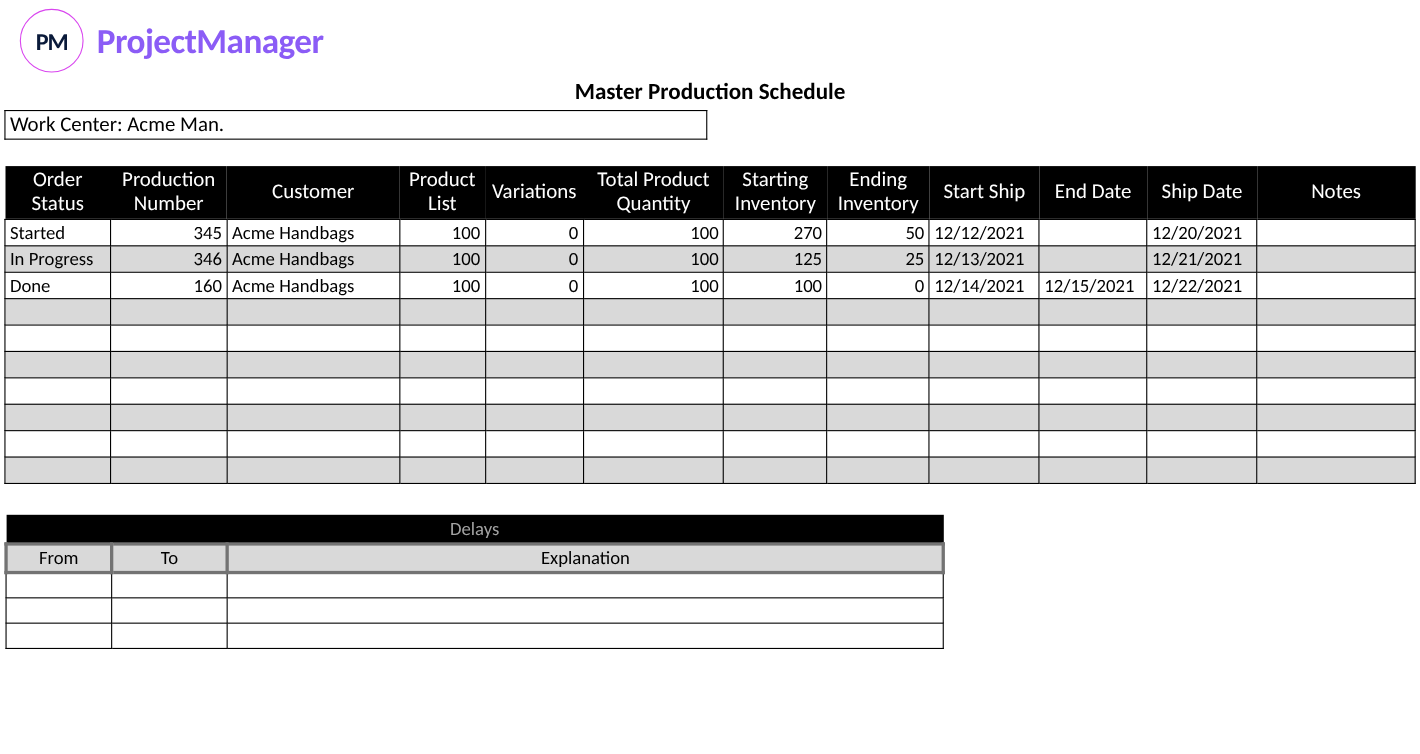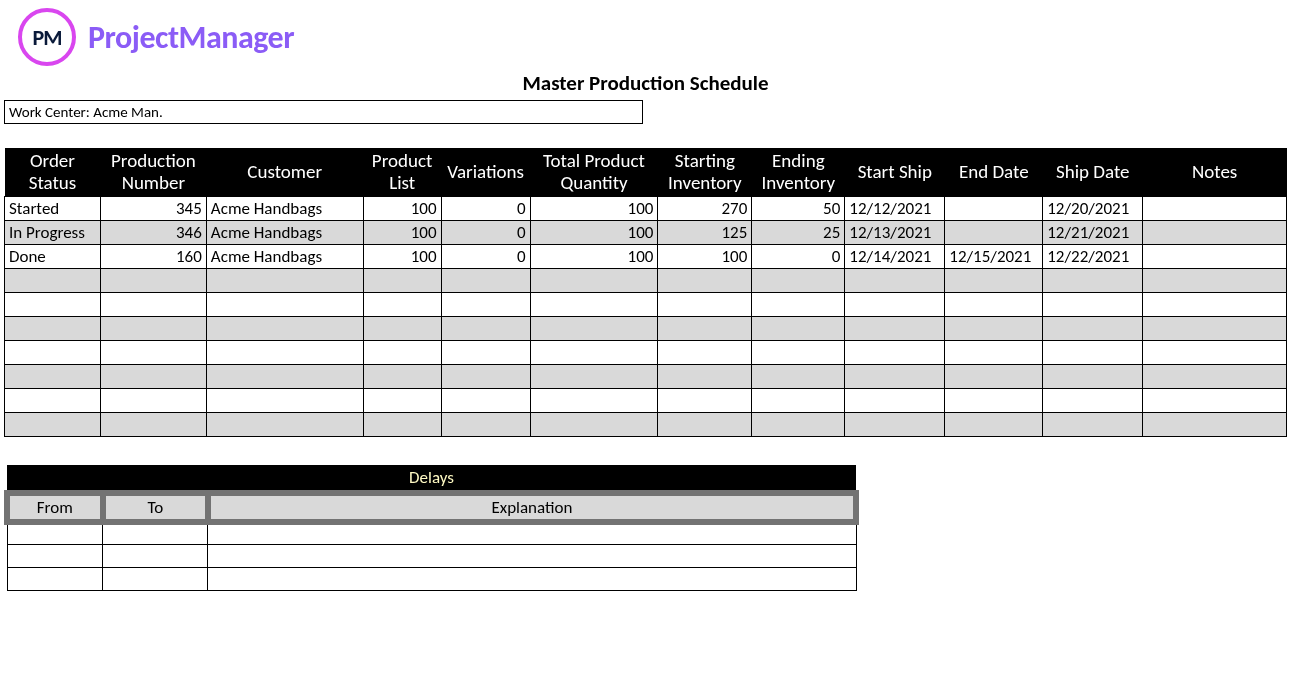--- a/index.html
+++ b/index.html
@@ -16,21 +16,21 @@
     display: flex;
     align-items: center;
     gap: 12px;
     margin-left: 14px;
     margin-bottom: 4px;
   }
   .logo-circle {
     width: 58px;
     height: 58px;
     border-radius: 50%;
-    border: 4px solid #d946ef;
+    border: 1px solid #d946ef;
     display: flex;
     align-items: center;
     justify-content: center;
     font-weight: 900;
     font-size: 22px;
     color: #0a1a3a;
     letter-spacing: -1px;
   }
   .logo-text {
     font-size: 32px;
@@ -45,21 +45,21 @@
     margin: 0 auto 4px auto;
     width: 1280px;
   }
   .info-box {
     border-collapse: collapse;
     margin-bottom: 24px;
   }
   .info-box td {
     border: 1px solid #000;
     padding: 1px 4px;
-    font-size: 15px;
+    font-size: 19px;
     height: 23px;
     vertical-align: middle;
   }
   table.sched {
     border-collapse: collapse;
     width: 1283px;
   }
   .sched th {
     background: #000;
     color: #fff;
@@ -95,30 +95,30 @@
   .col-ship { width: 100px; }
   .col-notes { width: 144px; }
 
   table.delays {
     border-collapse: collapse;
     width: 855px;
     margin-top: 28px;
   }
   .delays-title td {
     background: #000;
-    color: #fef9c3;
+    color: #a3a3a3;
     text-align: center;
     font-size: 17px;
     padding: 2px 4px;
     height: 22px;
   }
   .delays-head td {
     background: #d9d9d9;
     text-align: center;
-    border: 6px solid #737373;
+    border: 3px solid #737373;
     padding: 1px 4px;
     height: 23px;
     font-size: 17px;
   }
   .delays tbody.rows td {
     border: 1px solid #000;
     height: 23px;
     padding: 1px 4px;
   }
   .d-from { width: 96px; }

